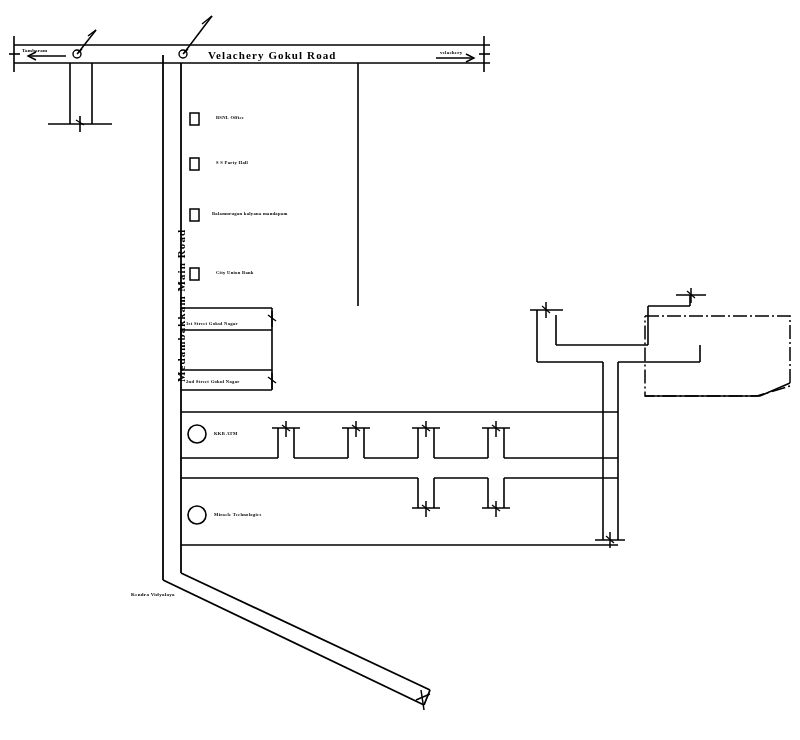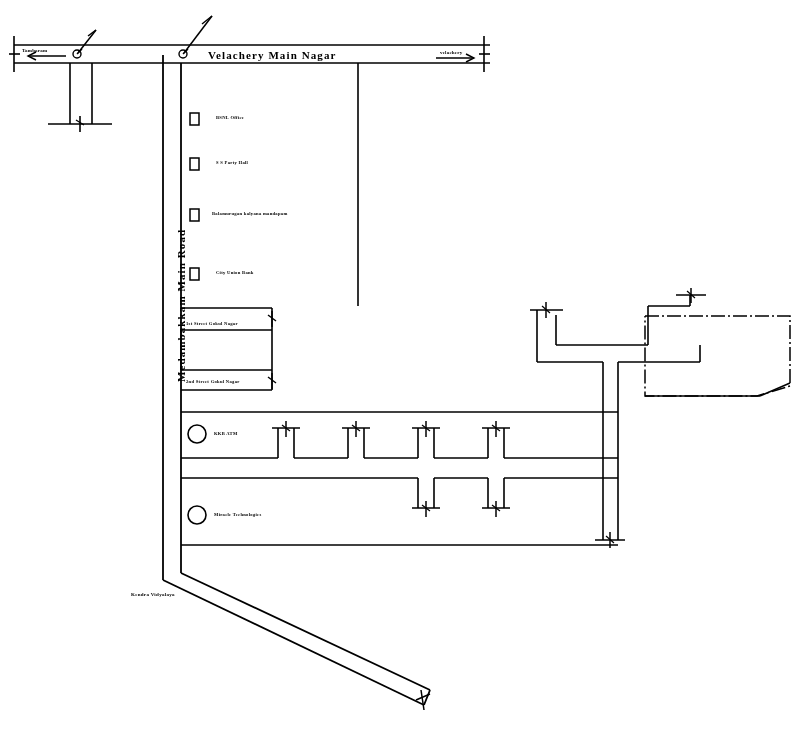--- a/index.html
+++ b/index.html
@@ -256,21 +256,21 @@
       <polyline points="645,316 790,316 790,386 757,396 645,396 645,316"></polyline>
     </g>
 
     <g stroke="#000" fill="none" stroke-width="1.5">
       <line x1="645" y1="396" x2="760" y2="396"></line>
       <line x1="760" y1="396" x2="790" y2="383"></line>
     </g>
 
   </svg>
 
-  <div class="map-label lbl-road-main" style="left:208px; top:50px;">Velachery Main Nagar</div>
+  <div class="map-label lbl-road-main" style="left:208px; top:50px;">Velachery Gokul Road</div>
 
   <div class="map-label lbl-road-vert" style="left:176px; top:382px;">Medambakkam Main Road</div>
 
   <div class="map-label lbl-dir" style="left:22px; top:48px;">Tambaram</div>
 
   <div class="map-label lbl-dir" style="left:440px; top:50px;">velachery</div>
 
   <svg style="position:absolute; left:0; top:0; width:800px; height:740px; pointer-events:none;" viewBox="0 0 800 740" xmlns="http://www.w3.org/2000/svg">
     <rect x="190" y="113" width="9" height="12" fill="none" stroke="#000" stroke-width="1.5"></rect>
     <rect x="190" y="158" width="9" height="12" fill="none" stroke="#000" stroke-width="1.5"></rect>

